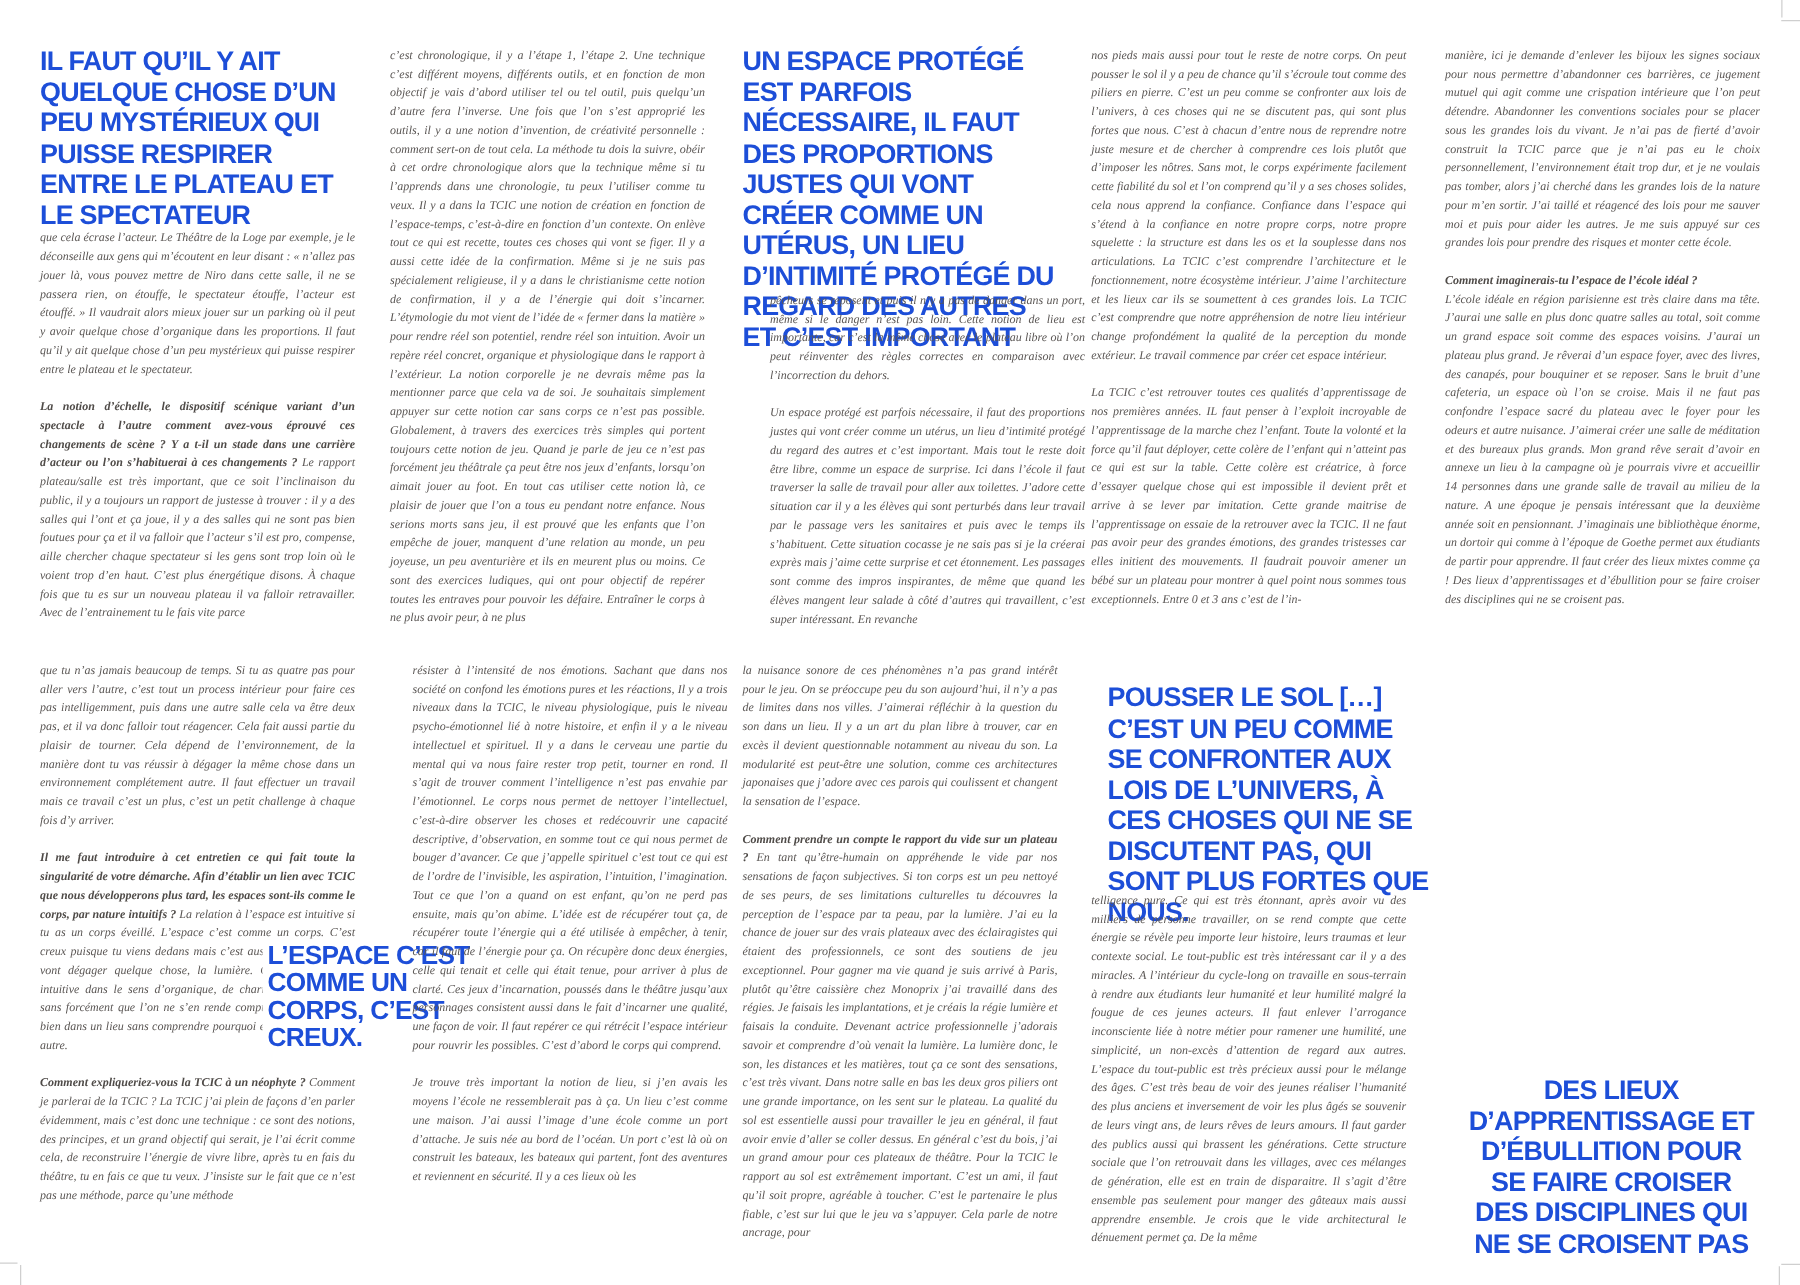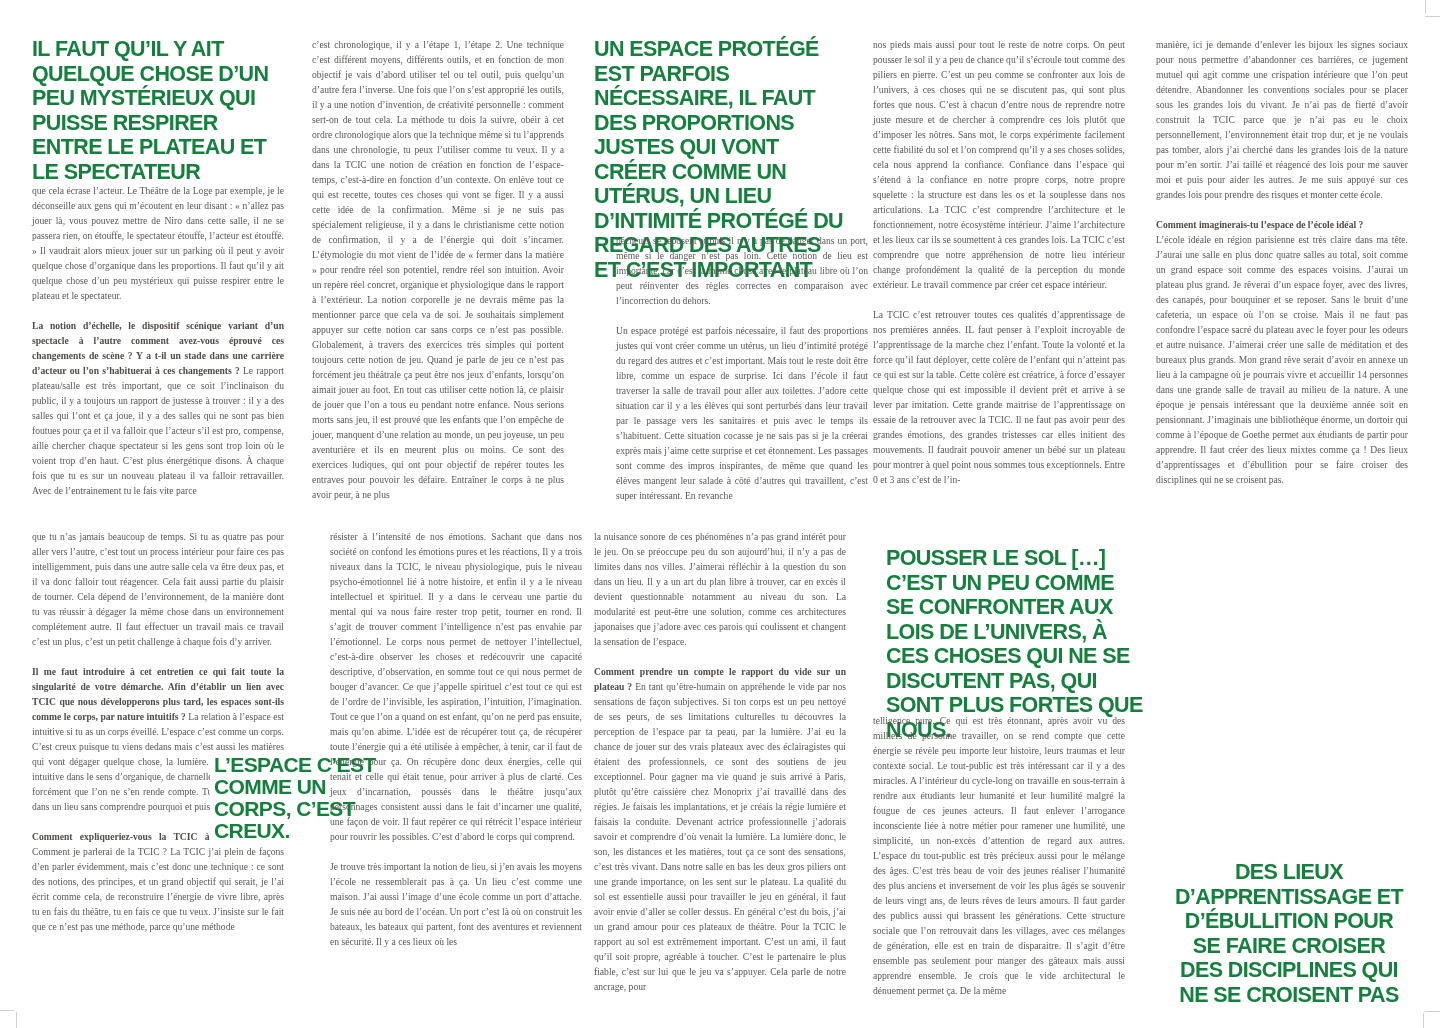--- a/index.html
+++ b/index.html
@@ -1,21 +1,21 @@
 <!DOCTYPE html>
 <html><head>
 <meta charset="utf-8">
 <style>
   html, body { margin:0; padding:0; }
   body { width:1440px; height:1028px; background:#ffffff; position:relative; overflow:hidden; color:#5a5654; }
   .col { position:absolute; width:252px; font-family:"Liberation Serif", serif; font-size:9.6px; line-height:15px; text-align:justify; hyphens:auto; }
-  .col p { margin:0 0 15px 0; }
+  .col p { margin:0 0 15px 0;font-style:italic; }
   .col p:last-child { margin-bottom:0; }
   .q { font-weight:bold; color:#4f4b48; }
-  .head { position:absolute; font-family:"Liberation Sans", sans-serif; font-weight:bold; color:#15803d; text-transform:uppercase; letter-spacing:-0.6px; }
+  .head { position:absolute; font-family:"Liberation Sans", sans-serif; font-weight:bold; color:#1d4ed8; text-transform:uppercase; letter-spacing:-0.6px; }
   .h-lg { font-size:21.5px; line-height:24.5px; }
   .crop { position:absolute; background:#cfcfcf; }
 </style>
 </head>
 <body>
 
 <div class="crop" style="left:1425px;top:0;width:1px;height:14px"></div>
 <div class="crop" style="left:1425px;top:16px;width:15px;height:1px"></div>
 <div class="crop" style="left:0;top:1010px;width:14px;height:1px"></div>
 <div class="crop" style="left:16px;top:1012px;width:1px;height:16px"></div>

